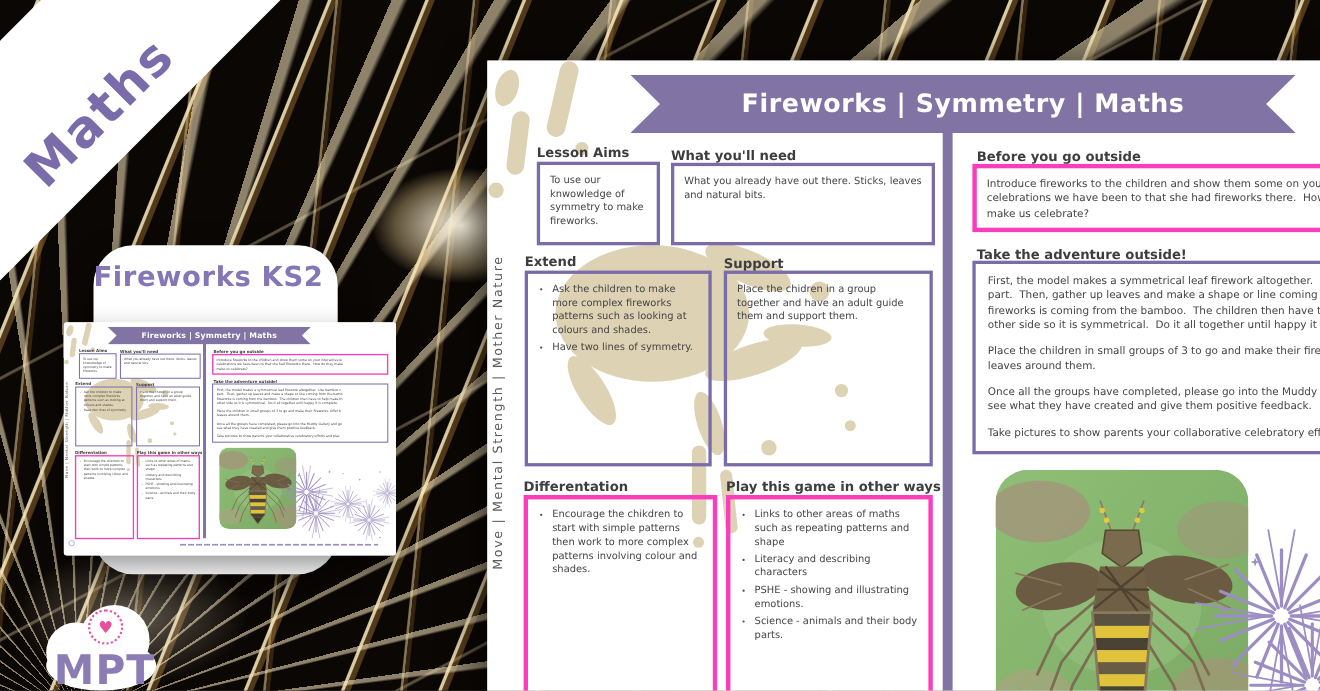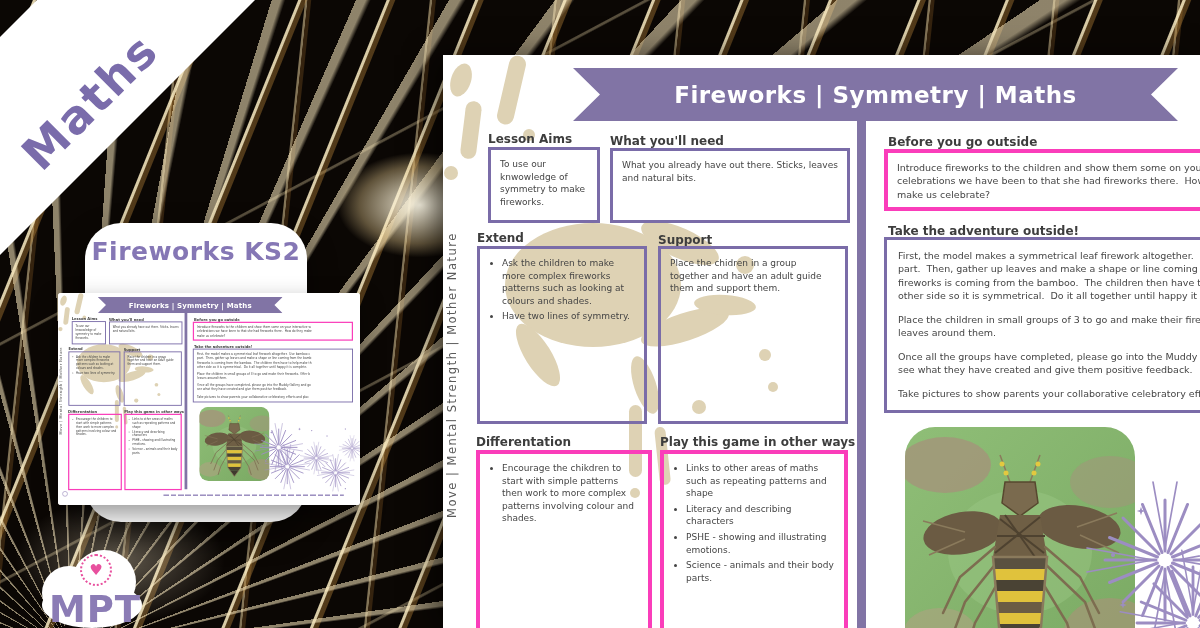--- a/index.html
+++ b/index.html
@@ -30,21 +30,21 @@
     display:flex;align-items:center;justify-content:center;
     transform:rotate(-45deg);
     color:#7a6cab;font-size:46px;font-weight:700;letter-spacing:2px;
   }
   
   .card{
     position:absolute;left:85px;top:223px;width:222px;height:299px;z-index:2;
     background:#fff;border-radius:36px;box-shadow:0 12px 30px rgba(0,0,0,.45);
   }
   .card-title{
-    position:absolute;left:0;right:0;top:14px;text-align:center;
+    position:absolute;left:0;right:0;top:14px;
     color:#8577b5;font-size:25px;font-weight:600;letter-spacing:.5px;
   }
   
   .sheet{position:absolute;left:0;top:0;width:988px;height:694px;background:#fff;}
   .banner{
     position:absolute;left:130px;top:13px;width:605px;height:53px;z-index:3;
     background:#8174a5;display:flex;align-items:center;justify-content:center;
     clip-path:polygon(0 0,100% 0,calc(100% - 27px) 50%,100% 100%,0 100%,27px 50%);
   }
   .banner-title{color:#fff;font-size:23px;font-weight:700;letter-spacing:.5px;white-space:nowrap;}

